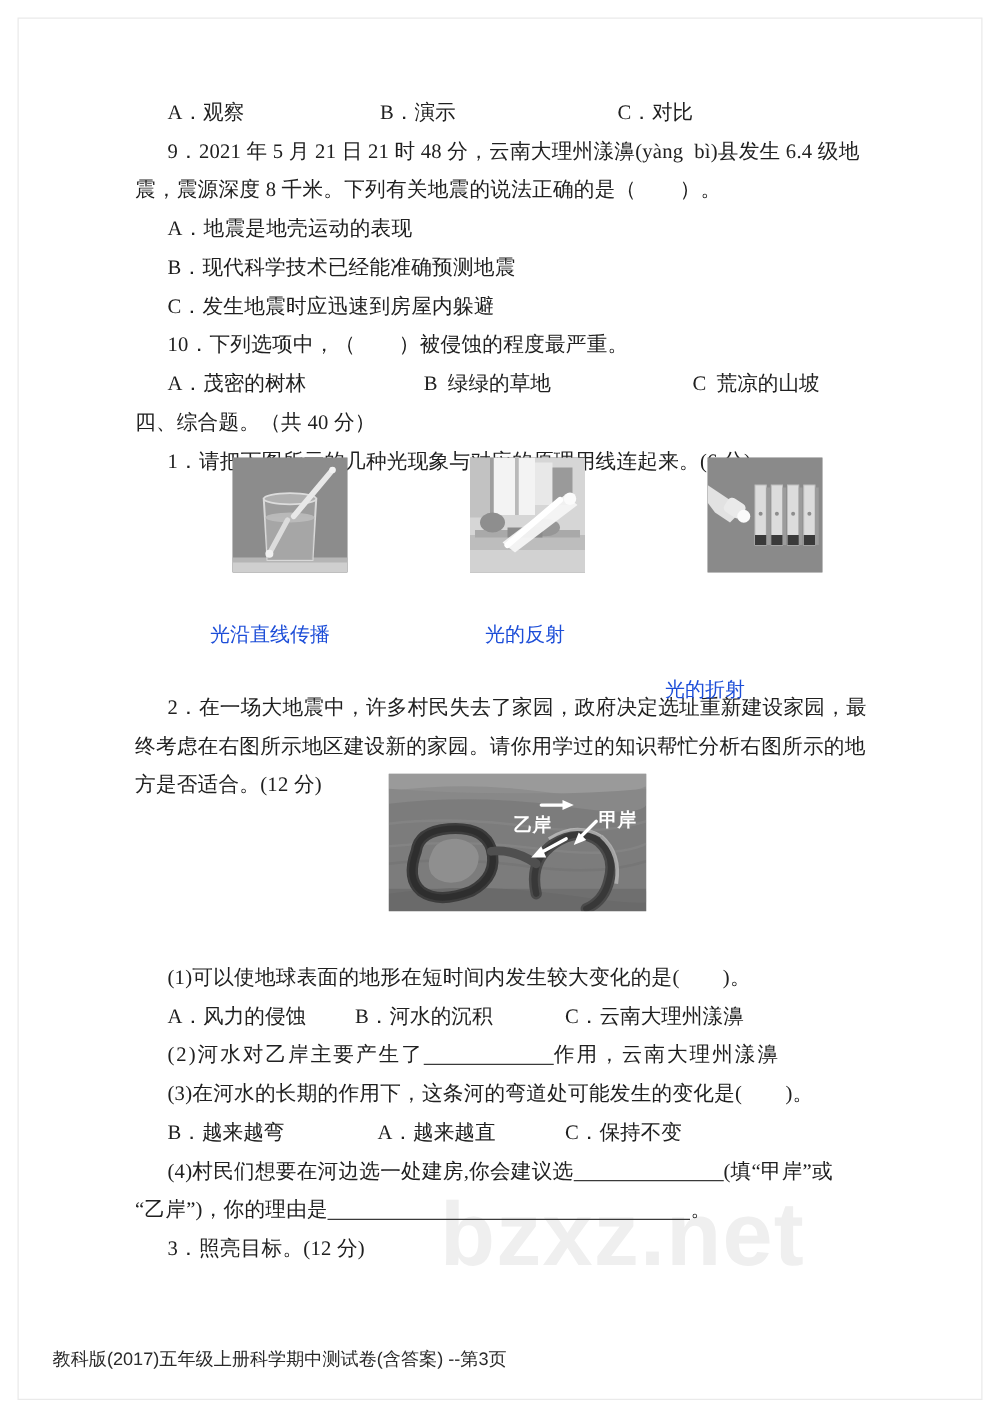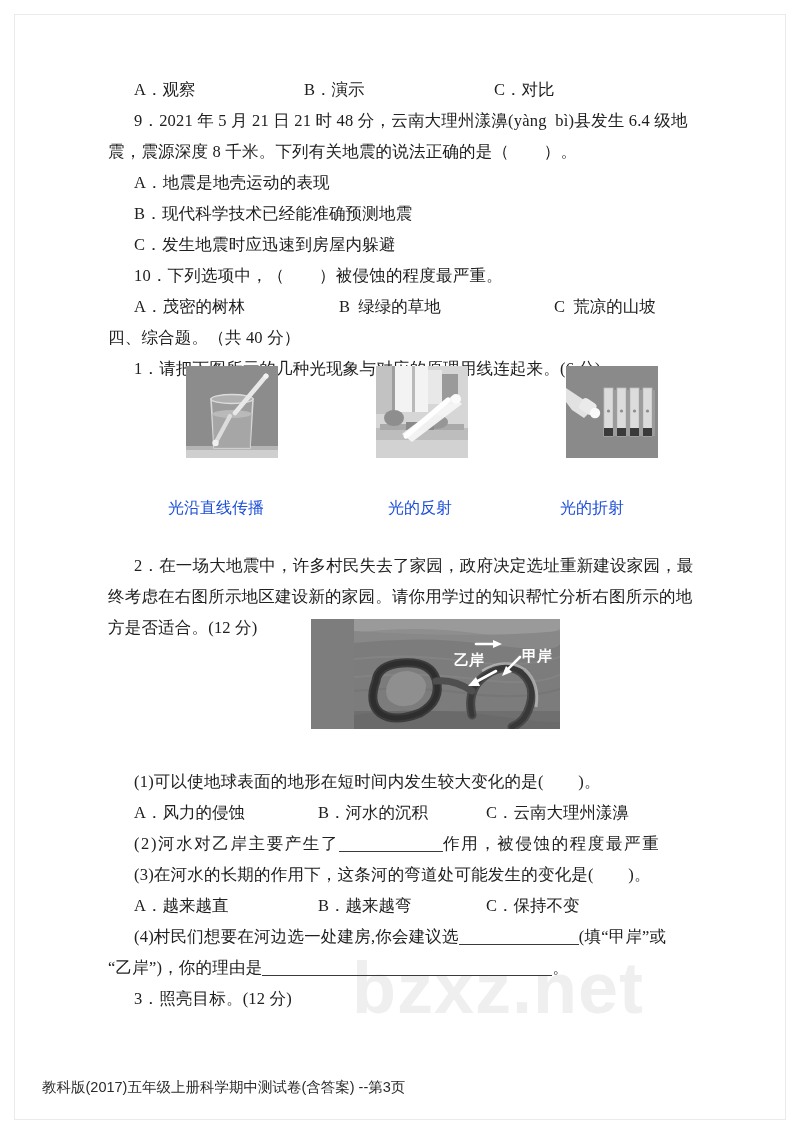--- a/index.html
+++ b/index.html
@@ -80,21 +80,21 @@
   }
   .optrow .opt { white-space: pre; }
   .optrow .opt.c1 { width: 170px; }
   .optrow .opt.c2 { width: 190px; }
   .optrow .opt.c3 { width: auto; }
 
   .optrow.wide .opt.c1 { width: 205px; }
   .optrow.wide .opt.c2 { width: 215px; }
 
   .optrow.narrow .opt.c1 { width: 150px; }
-  .optrow.narrow .opt.c2 { width: 168px; margin-left: 34px; }
+  .optrow.narrow .opt.c2 { width: 168px; }
 
   
   .blank {
     display: inline-block;
     border-bottom: 1px solid #3a3a3a;
     height: 17px;
     vertical-align: -3px;
   }
   .b-sm  { width: 96px; }
   .b-md  { width: 104px; }
@@ -130,32 +130,31 @@
   }
   .caption {
     position: absolute;
     top: 0;
     font-size: 16px;
     color: #1d4ed8;
     white-space: nowrap;
   }
   #cap-straight   { left: 60px;  }
   #cap-reflection { left: 280px; }
-  #cap-refraction { left: 452px; }
+  #cap-refraction { left: 424px; margin-top: 44px; }
 
   
   #fig-river {
     position: absolute;
     left: 311px;
     top: 619px;
     width: 206px;
     height: 110px;
     background: #7d7d7d;
     overflow: hidden;
-    padding-left: 43px;
   }
 
   
   #footer {
     position: absolute;
     left: 42px;
     top: 1078px;
     font-family: "Liberation Sans", "DejaVu Sans", sans-serif;
     font-size: 14.5px;
     color: #2a2a2a;
@@ -204,26 +203,26 @@
 
     <div style="height:123px"></div>
 
     <div class="line" style="padding-left:26px">(1)可以使地球表面的地形在短时间内发生较大变化的是(        )。</div>
     <div class="optrow narrow">
       <span class="opt c1">A．风力的侵蚀</span>
       <span class="opt c2">B．河水的沉积</span>
       <span class="opt c3">C．云南大理州漾濞</span>
     </div>
 
-    <div class="line wrap" style="padding-left:26px; letter-spacing:1.6px"><span>(2)河水对乙岸主要产生了</span><span class="blank b-md"></span><span>作用，被侵蚀的程度最严重</span></div>
+    <div class="line wrap" style="padding-left:26px; letter-spacing:1.6px"><span>(2)河水对乙岸主要产生了</span><span class="blank b-md"></span><span>作用，云南大理州漾濞</span></div>
 
     <div class="line" style="padding-left:26px">(3)在河水的长期的作用下，这条河的弯道处可能发生的变化是(        )。</div>
     <div class="optrow narrow">
+      <span class="opt c2">B．越来越弯</span>
       <span class="opt c1">A．越来越直</span>
-      <span class="opt c2">B．越来越弯</span>
       <span class="opt c3">C．保持不变</span>
     </div>
 
     <div class="line wrap" style="padding-left:26px"><span>(4)村民们想要在河边选一处建房,你会建议选</span><span class="blank b-lg"></span><span>(填“甲岸”或</span></div>
     <div class="line wrap"><span>“乙岸”)，你的理由是</span><span class="blank b-xl"></span><span>。</span></div>
 
     <div class="line indent">3．照亮目标。(12 分)</div>
 
   </div>
 

